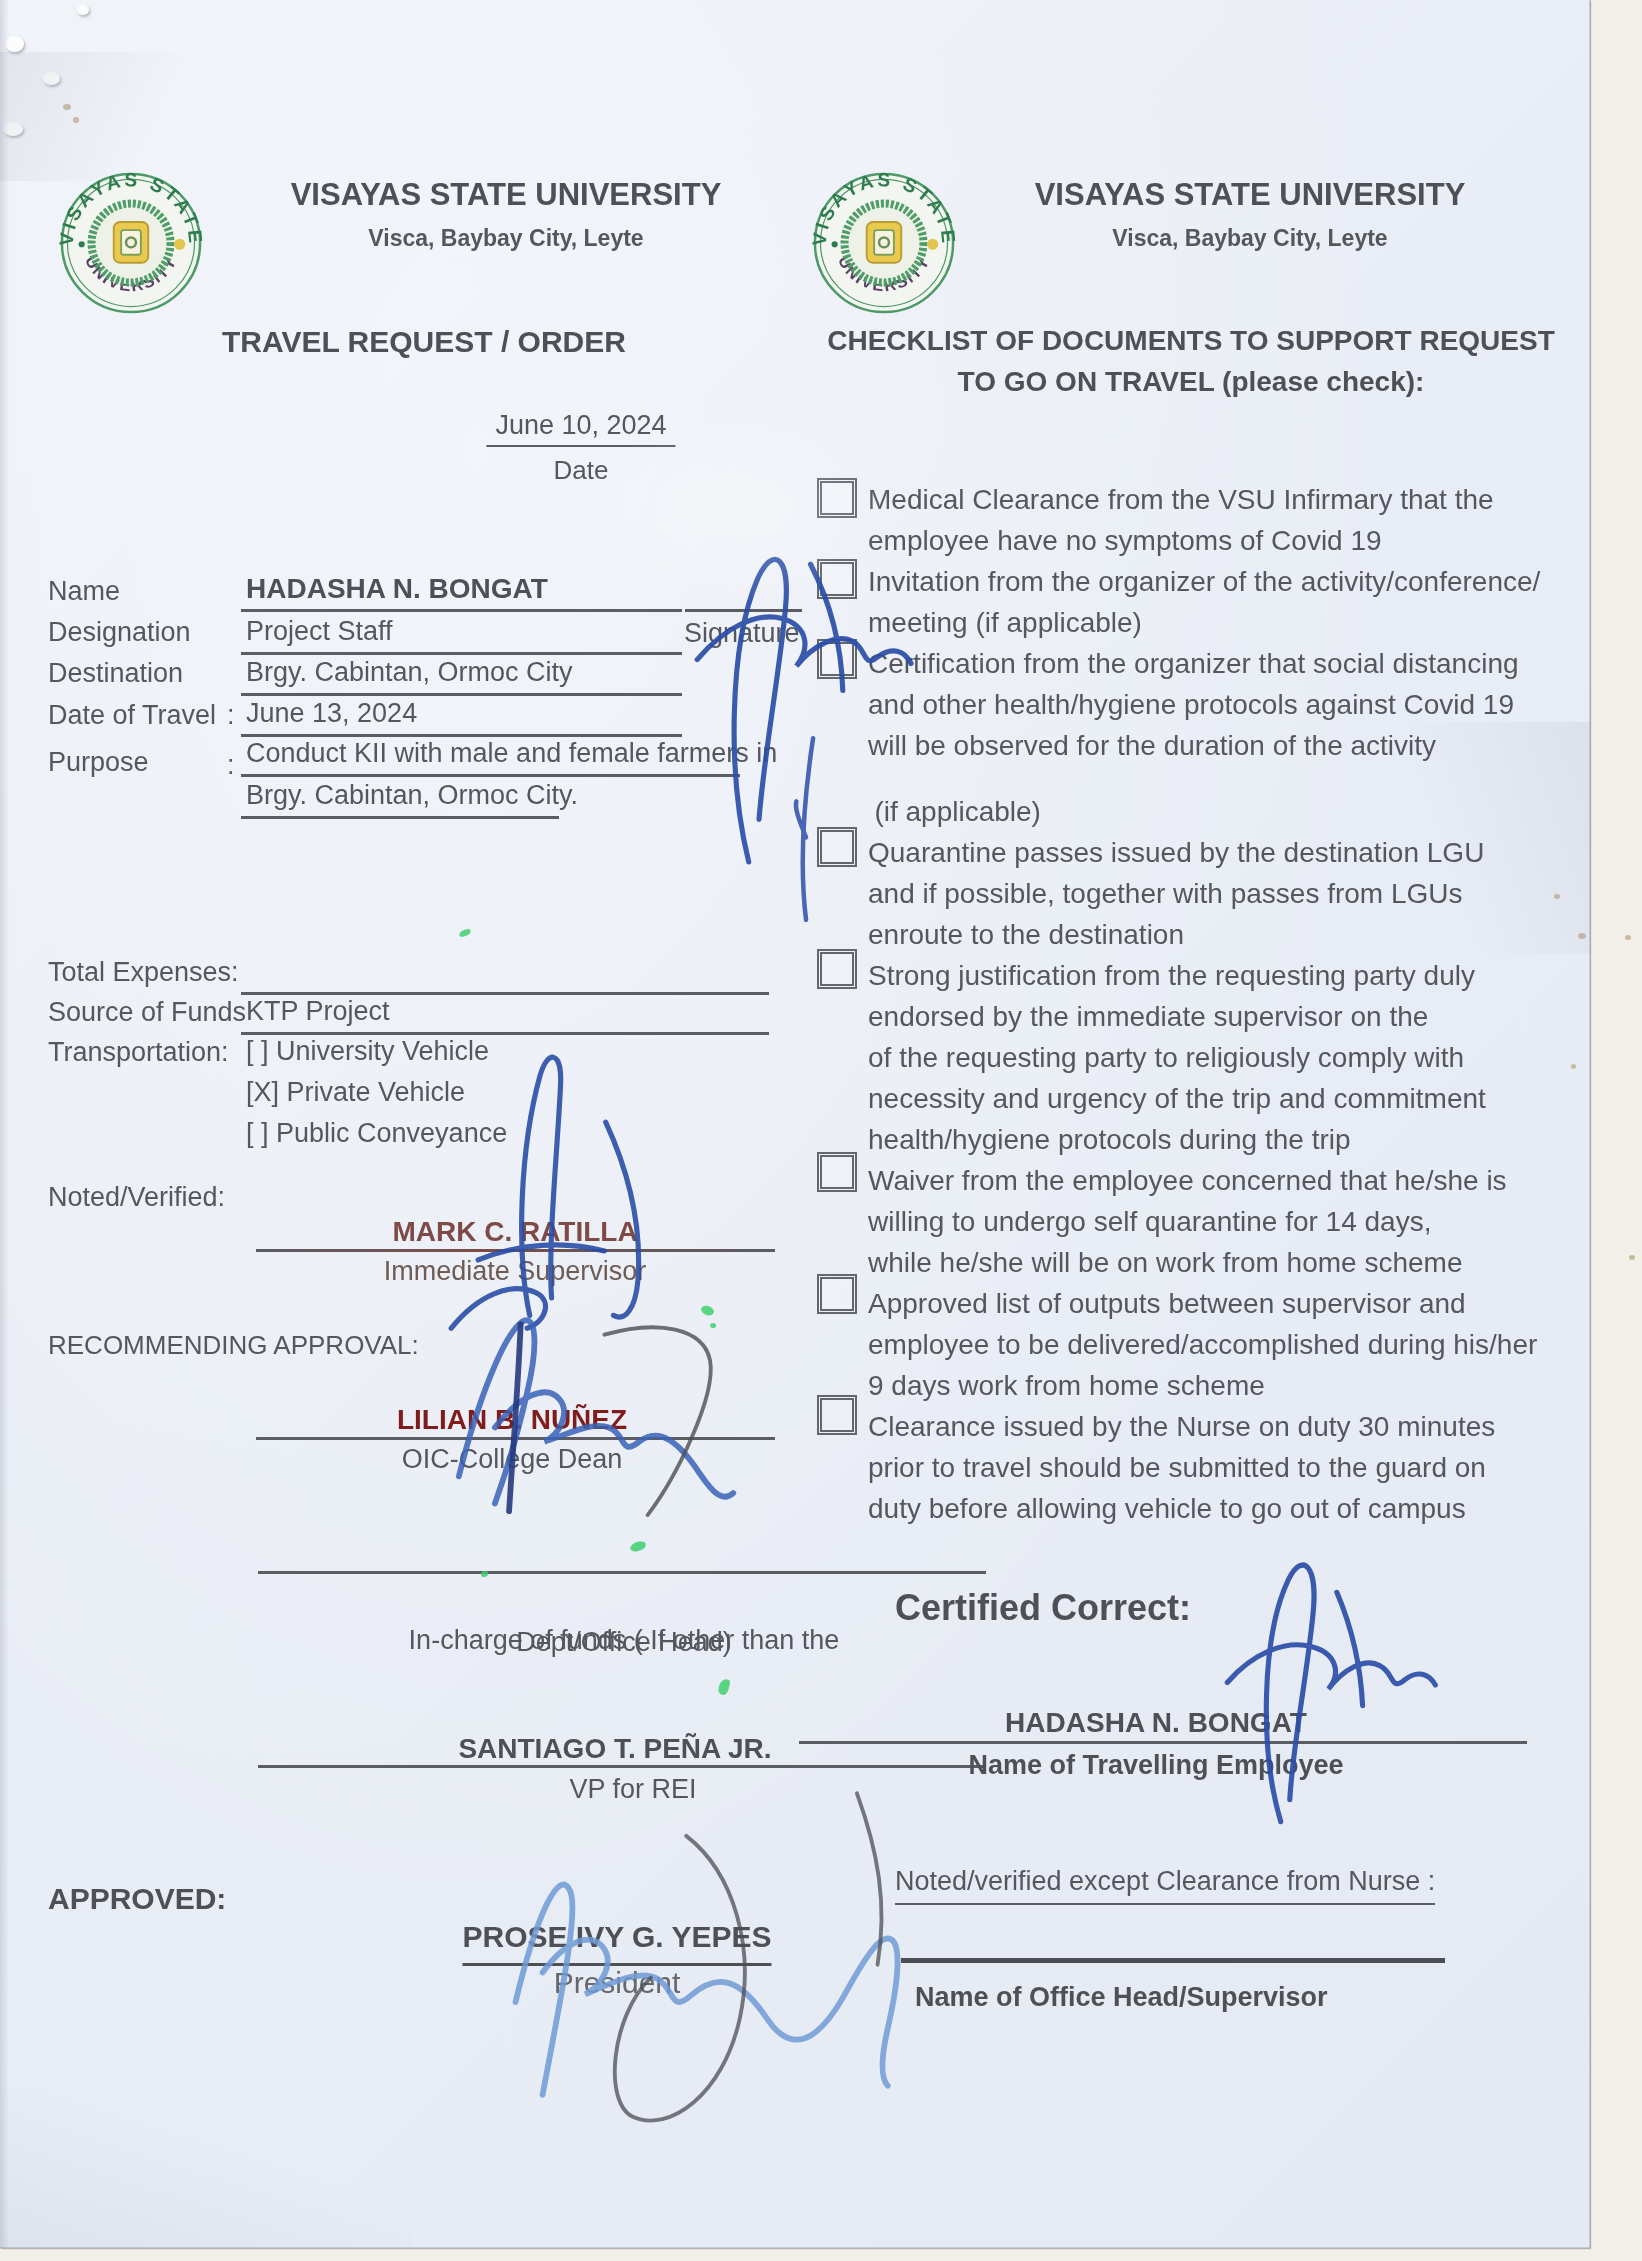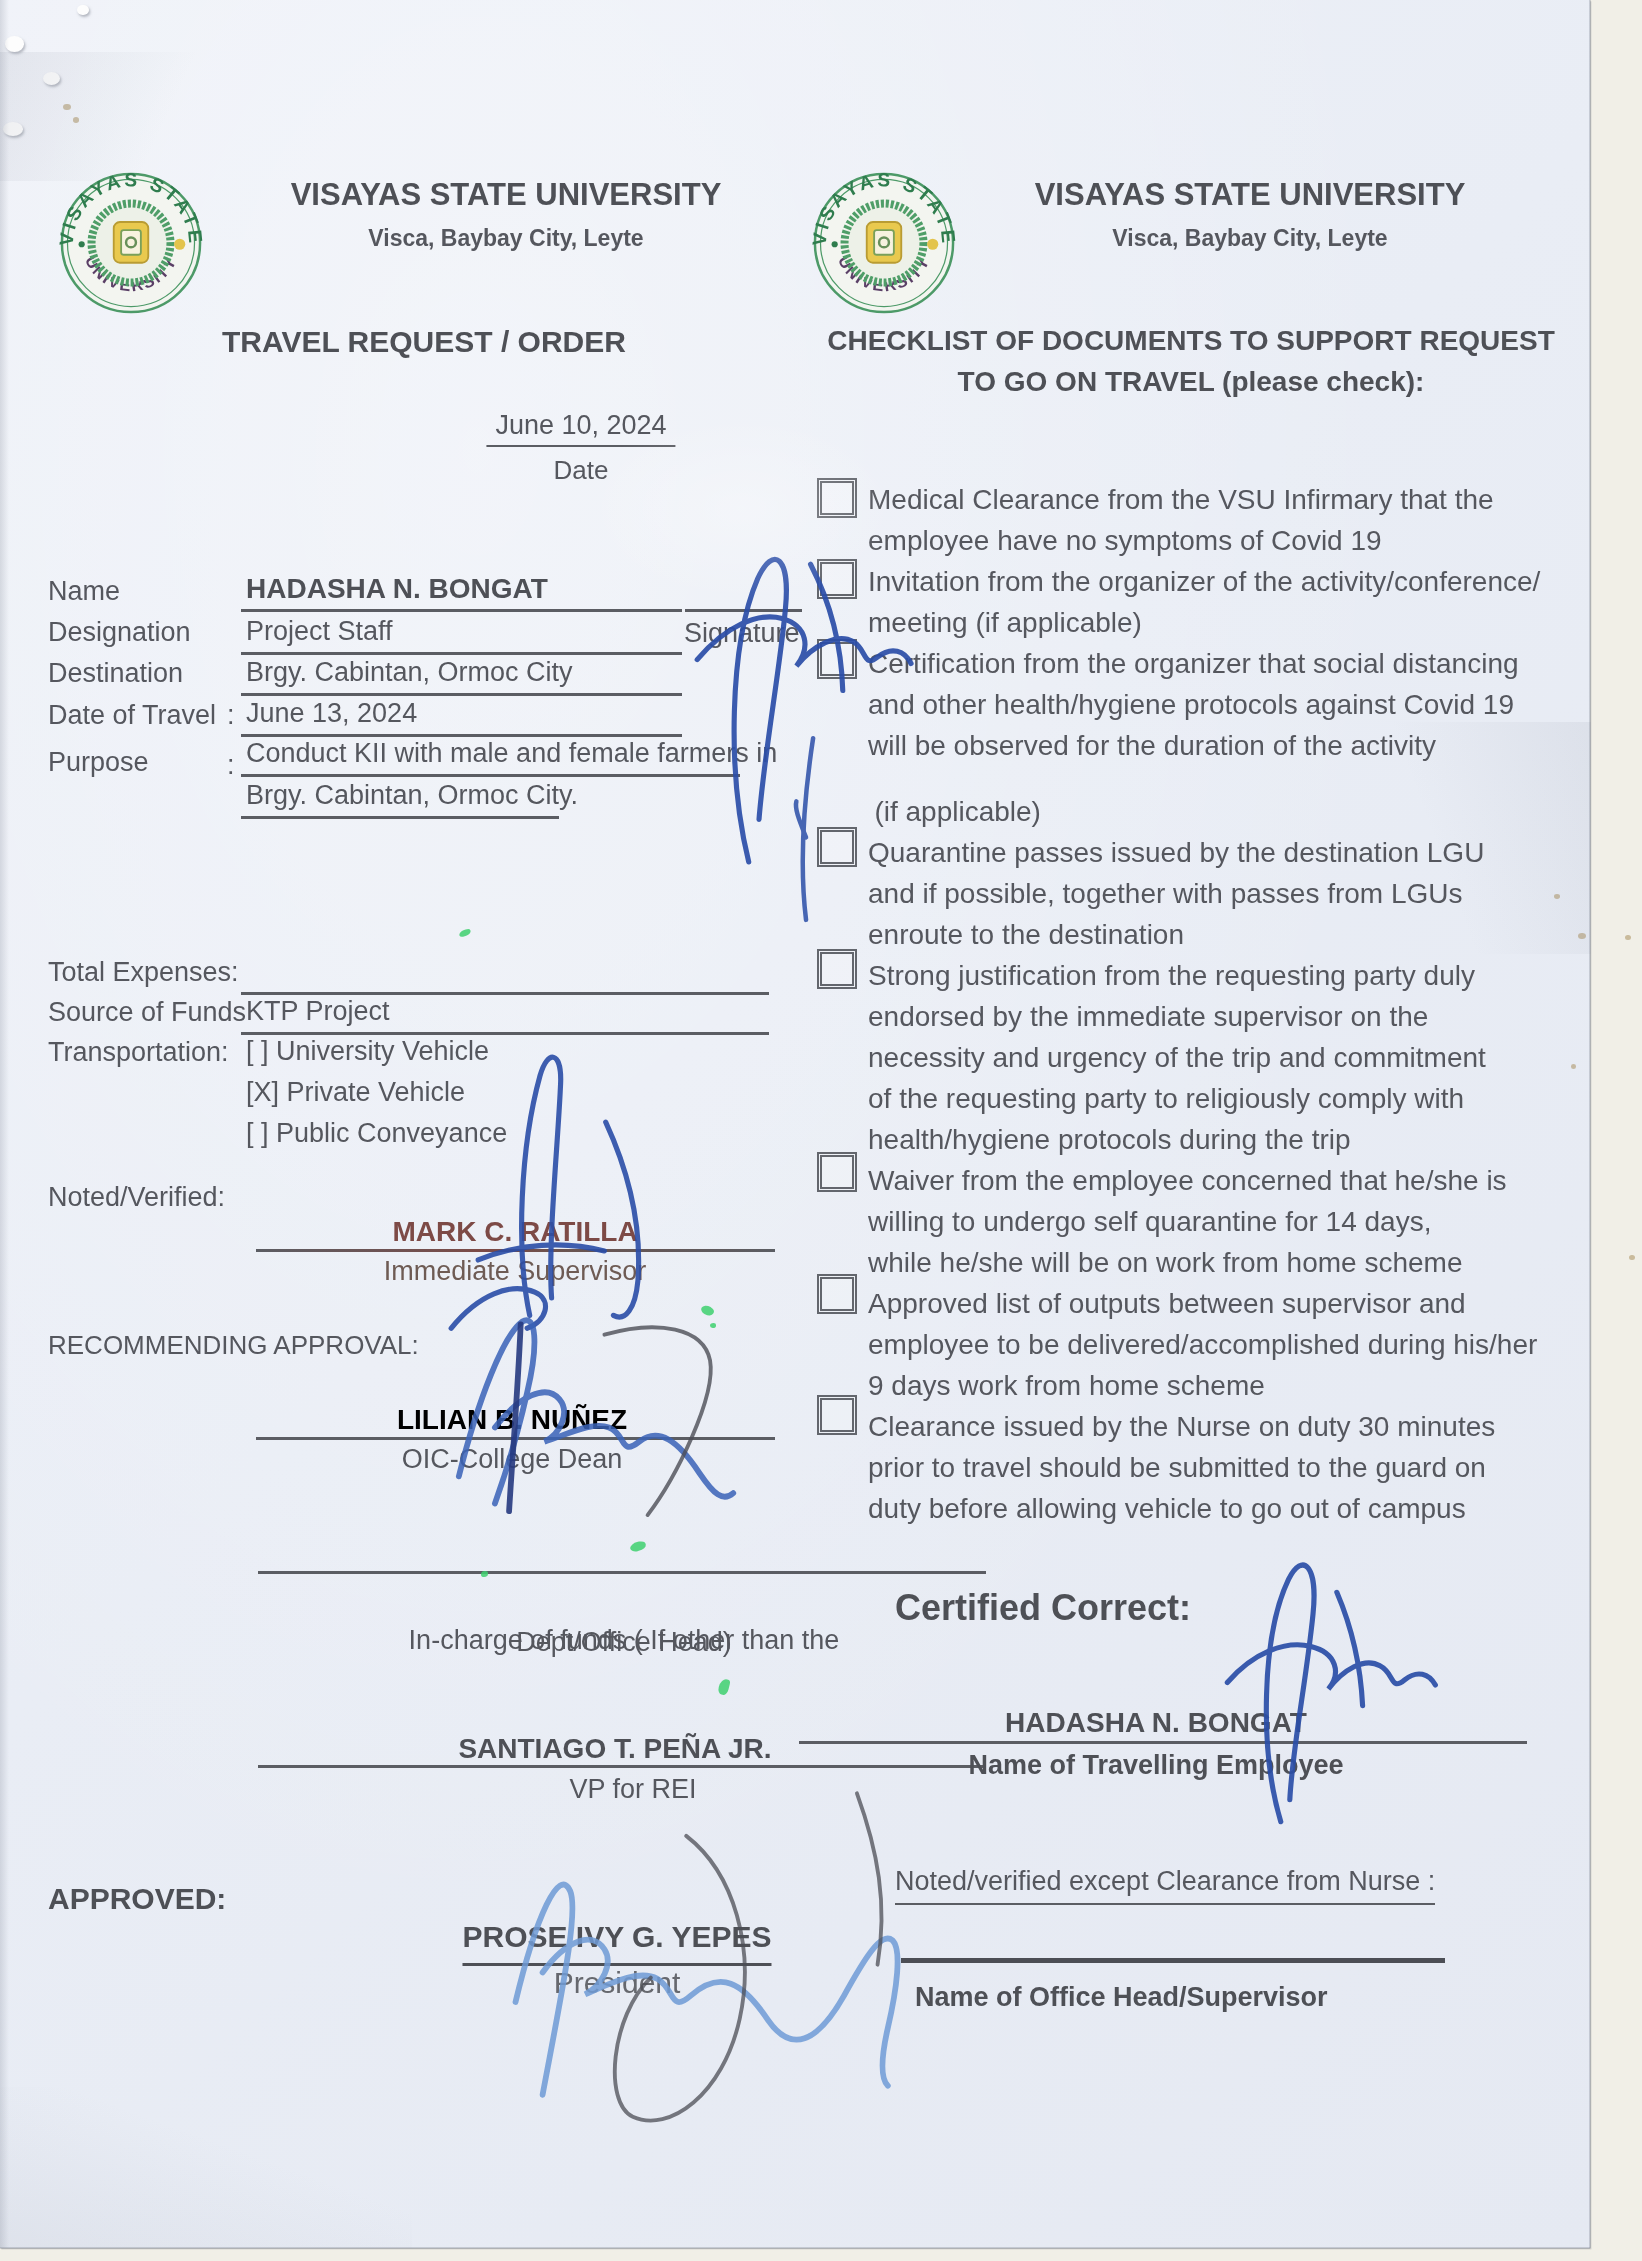--- a/index.html
+++ b/index.html
@@ -108,21 +108,21 @@
   <div class="t" style="left:246px; top:1036px;"><span>[  ]</span> <span>University Vehicle</span></div>
   <div class="t" style="left:246px; top:1077px;"><span>[X]</span> <span>Private Vehicle</span></div>
   <div class="t" style="left:246px; top:1118px;"><span>[ ]</span> <span>Public Conveyance</span></div>
 
   <div class="t" style="left:48px; top:1182px;">Noted/Verified:</div>
   <div class="t b c" style="left:515px; top:1216px; font-size:28px; color:#7d4a46;">MARK C. RATILLA</div>
   <div class="ln maroon" style="left:256px; top:1249px; width:519px;"></div>
   <div class="t c" style="left:515px; top:1256px; color:#6e5b54;">Immediate Supervisor</div>
 
   <div class="t" style="left:48px; top:1330px; font-size:26px;">RECOMMENDING APPROVAL:</div>
-  <div class="t b c" style="left:512px; top:1404px; font-size:28px; color:#000000;">LILIAN B. NUÑEZ</div>
+  <div class="t b c" style="left:512px; top:1404px; font-size:28px; color:#7f1d1d;">LILIAN B. NUÑEZ</div>
   <div class="ln" style="left:256px; top:1437px; width:519px;"></div>
   <div class="t c" style="left:512px; top:1444px;">OIC-College Dean</div>
 
   <div class="ln" style="left:258px; top:1571px; width:728px;"></div>
   <div class="t c" style="left:624px; top:1586px;margin-top:39px;">In-charge of  funds ( If other than the</div>
   <div class="t c" style="left:624px; top:1627px;">Dept/Office Head)</div>
 
   <div class="t b c" style="left:615px; top:1733px; font-size:28px; color:#4e5056;">SANTIAGO T. PEÑA JR.</div>
   <div class="ln" style="left:258px; top:1765px; width:728px;"></div>
   <div class="t c" style="left:615px; top:1774px;margin-left:18px;">VP for REI</div>
@@ -182,22 +182,22 @@
       <div class="cl-line gap" style="padding-left:6.4px;">(if applicable)</div>
     </div>
     <div>
       <div class="cl-line">Quarantine passes issued by the destination LGU</div>
       <div class="cl-line">and if possible, together with passes from LGUs</div>
       <div class="cl-line">enroute to the destination</div>
     </div>
     <div>
       <div class="cl-line">Strong justification from the requesting party duly</div>
       <div class="cl-line">endorsed by the immediate supervisor on the</div>
+      <div class="cl-line">of the requesting party to religiously comply with</div>
       <div class="cl-line">necessity and urgency of the trip and commitment</div>
-      <div class="cl-line">of the requesting party to religiously comply with</div>
       <div class="cl-line">health/hygiene protocols during the trip</div>
     </div>
     <div>
       <div class="cl-line">Waiver from the employee concerned that he/she is</div>
       <div class="cl-line">willing to undergo self quarantine for 14 days,</div>
       <div class="cl-line">while he/she will be on work from home scheme</div>
     </div>
     <div>
       <div class="cl-line">Approved list of outputs between supervisor and</div>
       <div class="cl-line">employee to be delivered/accomplished during his/her</div>

